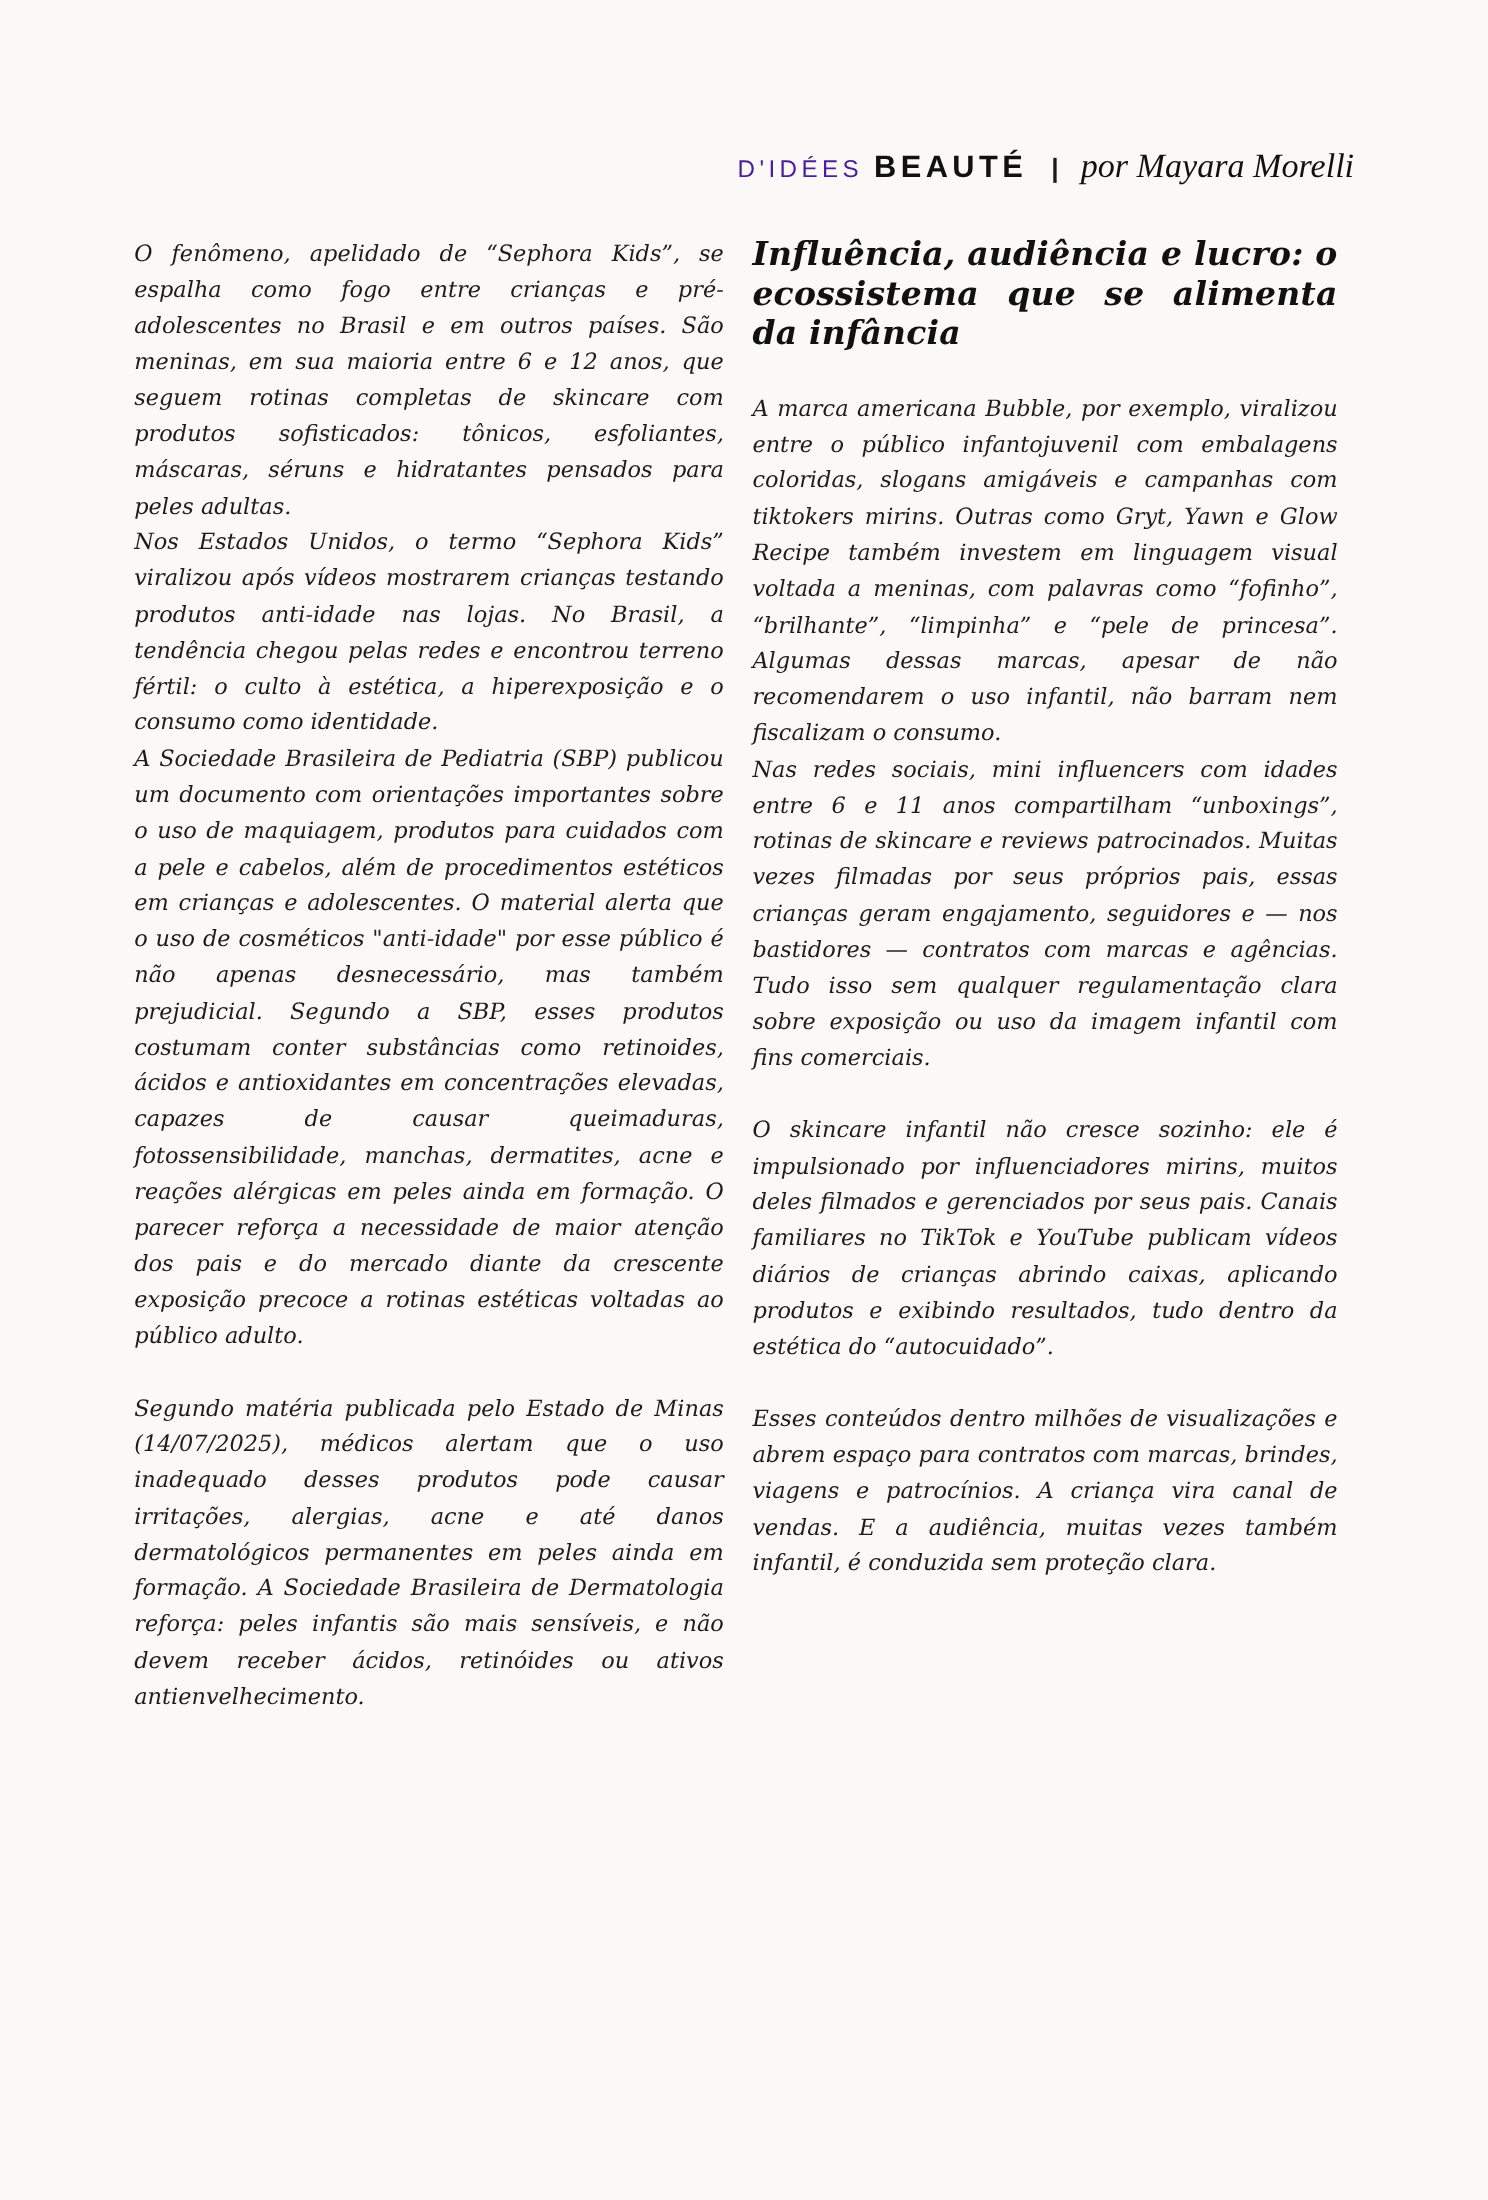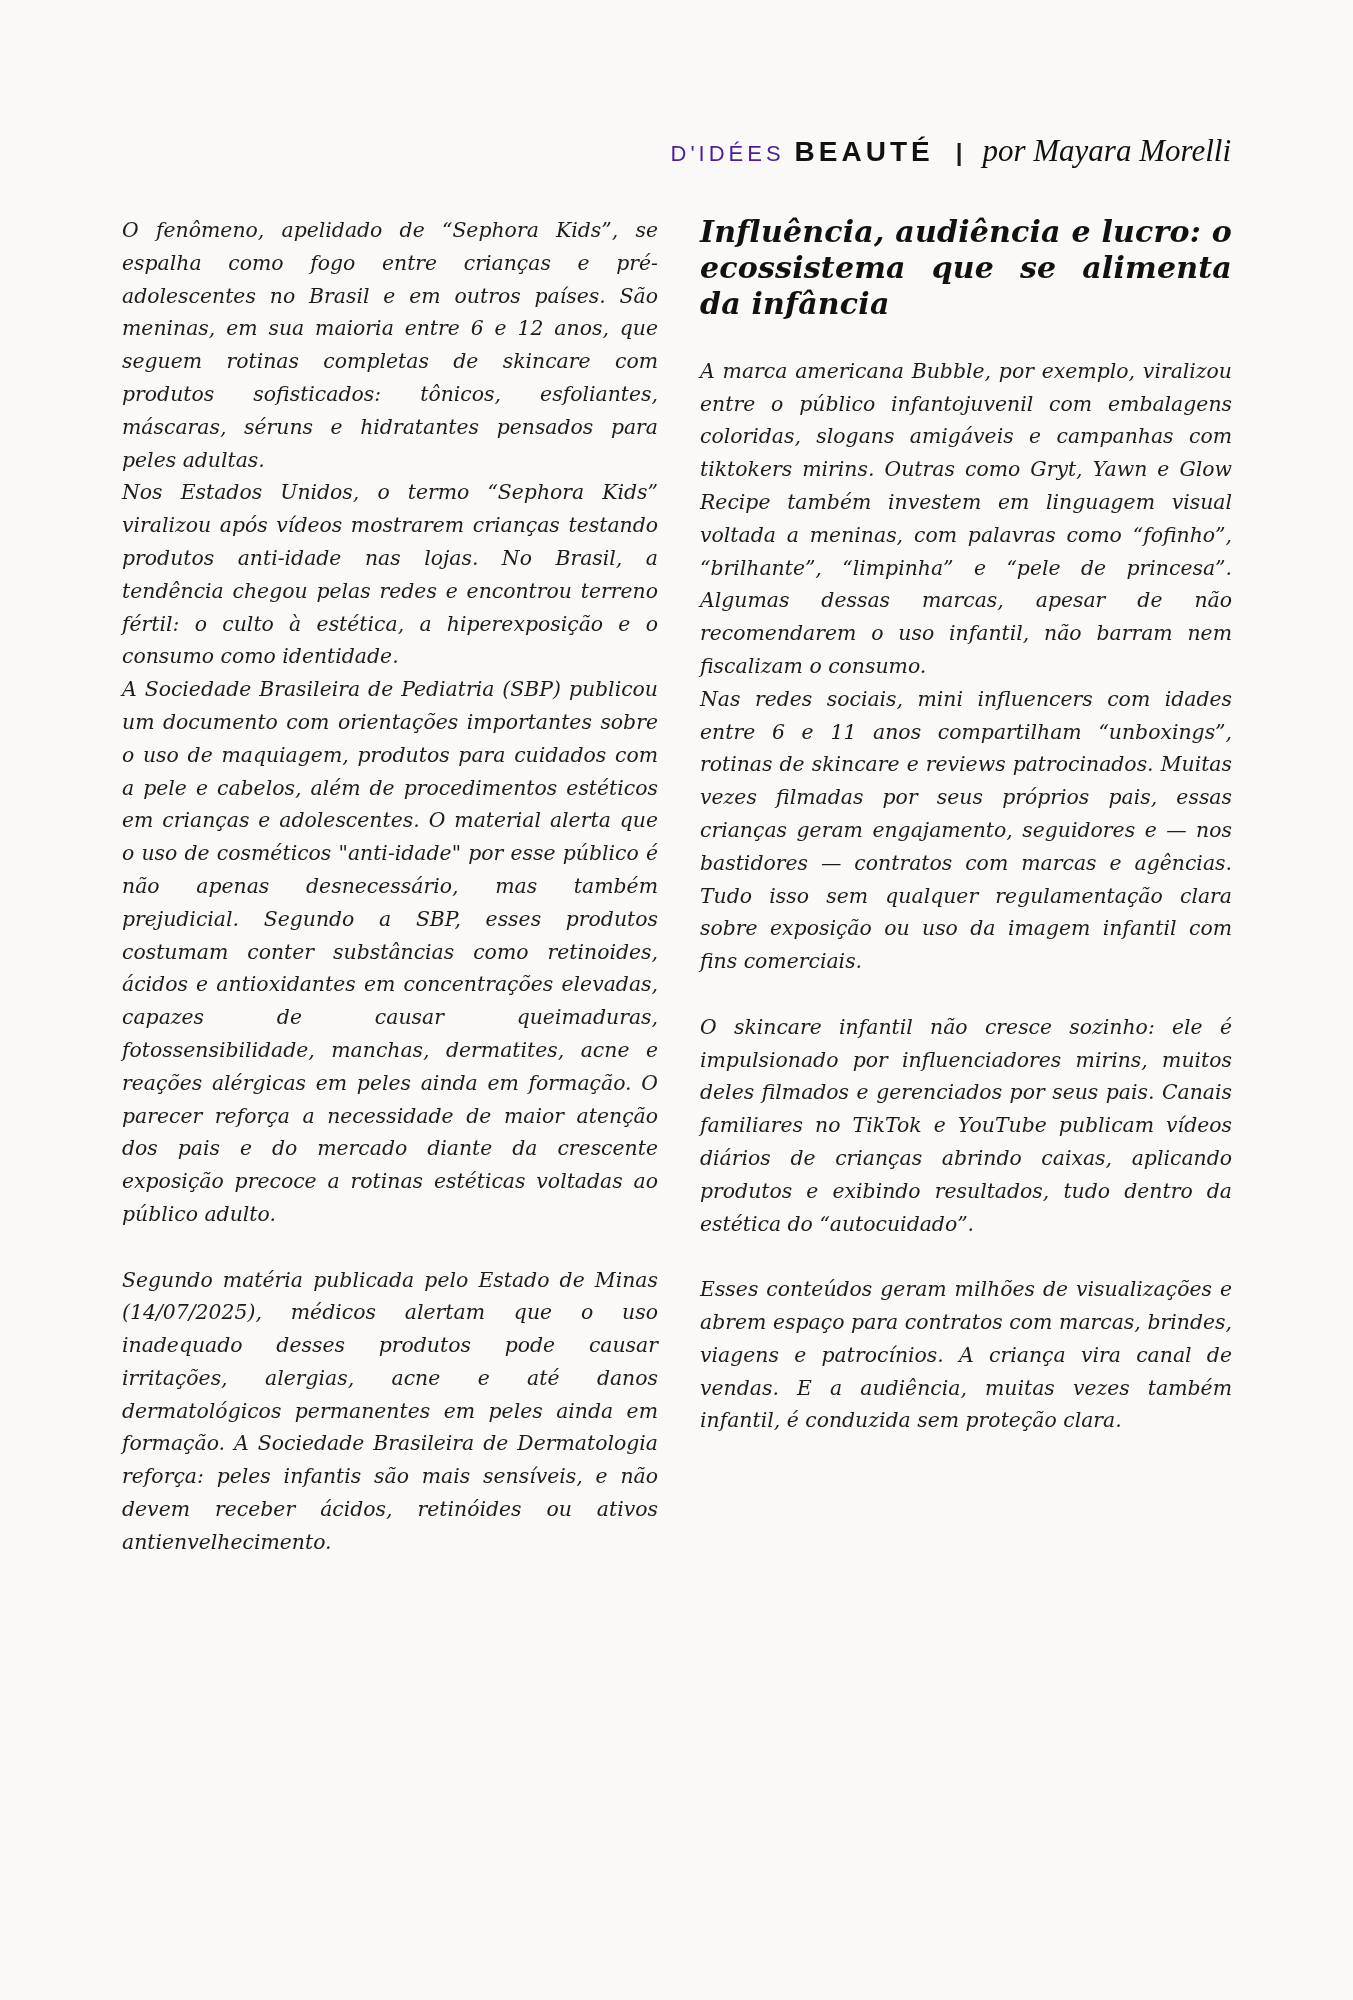--- a/index.html
+++ b/index.html
@@ -34,21 +34,21 @@
   .col {
     position: absolute; top: 204px;
     font-family: "DejaVu Serif", serif;
     font-style: italic;
     font-size: 20.4px;
     line-height: 32.8px;
     text-align: justify;
     color: #1c1c1c;
   }
   .col-left { left: 122px; width: 536px; margin-top: 10px; }
-  .col-right { left: 700px; width: 532px; top: 214px; }
+  .col-right { left: 684px; width: 532px; top: 214px; }
   .col p { margin: 0; }
   .col p.gap { margin-top: 32.8px; }
   .heading {
     font-family: "DejaVu Serif", serif;
     font-style: italic; font-weight: 700;
     font-size: 30px; line-height: 36px;
     text-align: justify; margin: 0 0 30px 0; color: #111;
     letter-spacing: 0.2px;
   }
 </style>
@@ -67,14 +67,14 @@
   <p>Nos Estados Unidos, o termo “Sephora Kids” viralizou após vídeos mostrarem crianças testando produtos anti-idade nas lojas. No Brasil, a tendência chegou pelas redes e encontrou terreno fértil: o culto à estética, a hiperexposição e o consumo como identidade.</p>
   <p>A Sociedade Brasileira de Pediatria (SBP) publicou um documento com orientações importantes sobre o uso de maquiagem, produtos para cuidados com a pele e cabelos, além de procedimentos estéticos em crianças e adolescentes. O material alerta que o uso de cosméticos "anti-idade" por esse público é não apenas desnecessário, mas também prejudicial. Segundo a SBP, esses produtos costumam conter substâncias como retinoides, ácidos e antioxidantes em concentrações elevadas, capazes de causar queimaduras, fotossensibilidade, manchas, dermatites, acne e reações alérgicas em peles ainda em formação. O parecer reforça a necessidade de maior atenção dos pais e do mercado diante da crescente exposição precoce a rotinas estéticas voltadas ao público adulto.</p>
   <p class="gap">Segundo matéria publicada pelo Estado de Minas (14/07/2025), médicos alertam que o uso inadequado desses produtos pode causar irritações, alergias, acne e até danos dermatológicos permanentes em peles ainda em formação. A Sociedade Brasileira de Dermatologia reforça: peles infantis são mais sensíveis, e não devem receber ácidos, retinóides ou ativos antienvelhecimento.</p>
 </div>
 
 <div class="col col-right">
   <h2 class="heading">Influência, audiência e lucro: o ecossistema que se alimenta da infância</h2>
   <p class="gap">A marca americana Bubble, por exemplo, viralizou entre o público infantojuvenil com embalagens coloridas, slogans amigáveis e campanhas com tiktokers mirins. Outras como Gryt, Yawn e Glow Recipe também investem em linguagem visual voltada a meninas, com palavras como “fofinho”, “brilhante”, “limpinha” e “pele de princesa”. Algumas dessas marcas, apesar de não recomendarem o uso infantil, não barram nem fiscalizam o consumo.</p>
   <p>Nas redes sociais, mini influencers com idades entre 6 e 11 anos compartilham “unboxings”, rotinas de skincare e reviews patrocinados. Muitas vezes filmadas por seus próprios pais, essas crianças geram engajamento, seguidores e — nos bastidores — contratos com marcas e agências. Tudo isso sem qualquer regulamentação clara sobre exposição ou uso da imagem infantil com fins comerciais.</p>
   <p class="gap">O skincare infantil não cresce sozinho: ele é impulsionado por influenciadores mirins, muitos deles filmados e gerenciados por seus pais. Canais familiares no TikTok e YouTube publicam vídeos diários de crianças abrindo caixas, aplicando produtos e exibindo resultados, tudo dentro da estética do “autocuidado”.</p>
-  <p class="gap">Esses conteúdos geram milhões de visualizações e abrem espaço para contratos com marcas, brindes, viagens e patrocínios. A criança vira canal de vendas. E a audiência, muitas vezes também infantil, é conduzida sem proteção clara.</p>
+  <p class="gap">Esses conteúdos dentro milhões de visualizações e abrem espaço para contratos com marcas, brindes, viagens e patrocínios. A criança vira canal de vendas. E a audiência, muitas vezes também infantil, é conduzida sem proteção clara.</p>
 </div>
 
 </body></html>

